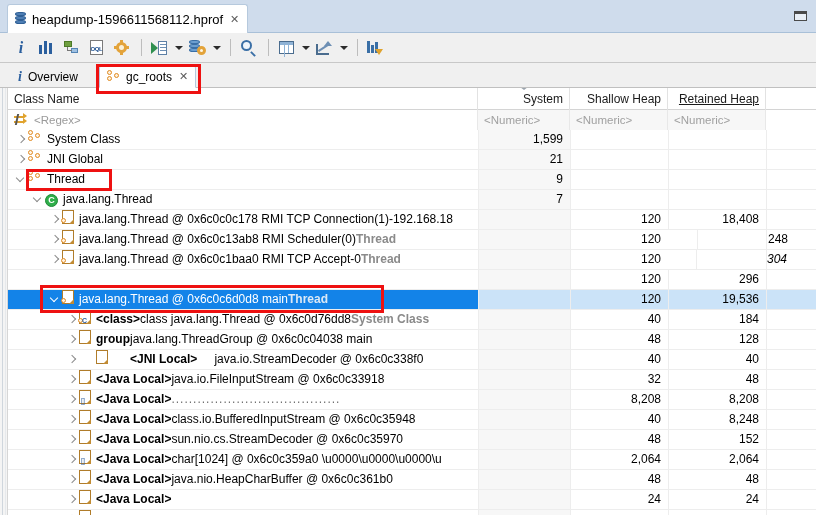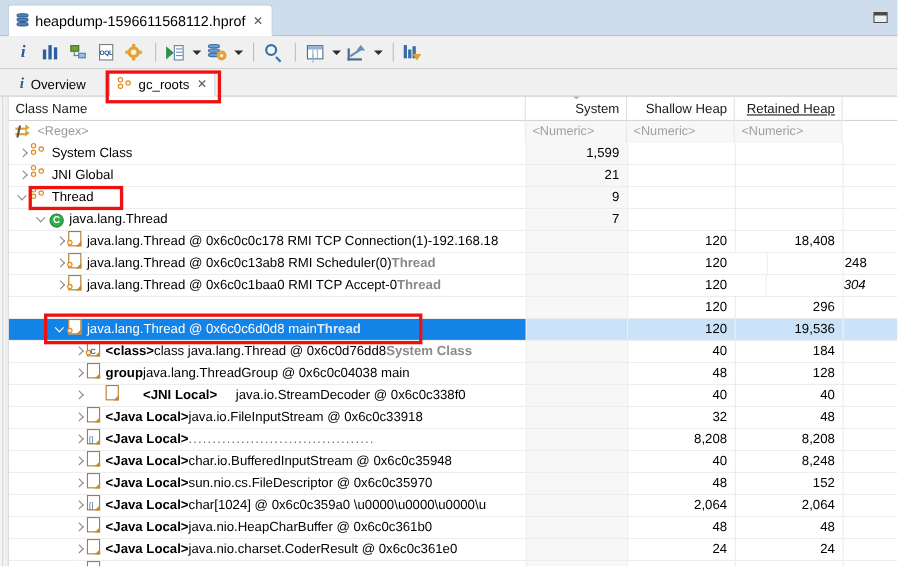--- a/index.html
+++ b/index.html
@@ -584,33 +584,33 @@
           <div class="cell num obj" style="left: 470px; width: 92px;"></div>
           <div class="cell num " style="left: 562px; width: 98px;">8,208</div>
           <div class="cell num " style="left: 660px; width: 98px;">8,208</div>
           <div class="cell num " style="left: 758px; width: 50px;"></div>
         </div>
         <div class="row">
           <div class="cell name" style="width: 470px; padding-left: 57px;">
             <span class="twisty closed"></span>
             <span class="rowic"><span class="ic ic-obj"></span></span>
             <span class="bold">&lt;Java Local&gt;</span>
-            <span> char.io.BufferedInputStream @ 0x6c0c35948</span>
+            <span> class.io.BufferedInputStream @ 0x6c0c35948</span>
           </div>
           <div class="cell num obj" style="left: 470px; width: 92px;"></div>
           <div class="cell num " style="left: 562px; width: 98px;">40</div>
           <div class="cell num " style="left: 660px; width: 98px;">8,248</div>
           <div class="cell num " style="left: 758px; width: 50px;"></div>
         </div>
         <div class="row">
           <div class="cell name" style="width: 470px; padding-left: 57px;">
             <span class="twisty closed"></span>
             <span class="rowic"><span class="ic ic-obj"></span></span>
             <span class="bold">&lt;Java Local&gt;</span>
-            <span> sun.nio.cs.FileDescriptor @ 0x6c0c35970</span>
+            <span> sun.nio.cs.StreamDecoder @ 0x6c0c35970</span>
           </div>
           <div class="cell num obj" style="left: 470px; width: 92px;"></div>
           <div class="cell num " style="left: 562px; width: 98px;">48</div>
           <div class="cell num " style="left: 660px; width: 98px;">152</div>
           <div class="cell num " style="left: 758px; width: 50px;"></div>
         </div>
         <div class="row">
           <div class="cell name" style="width: 470px; padding-left: 57px;">
             <span class="twisty closed"></span>
             <span class="rowic"><span class="ic ic-obj arr"><em>[]</em></span></span>
@@ -632,21 +632,20 @@
           <div class="cell num obj" style="left: 470px; width: 92px;"></div>
           <div class="cell num " style="left: 562px; width: 98px;">48</div>
           <div class="cell num " style="left: 660px; width: 98px;">48</div>
           <div class="cell num " style="left: 758px; width: 50px;"></div>
         </div>
         <div class="row">
           <div class="cell name" style="width: 470px; padding-left: 57px;">
             <span class="twisty closed"></span>
             <span class="rowic"><span class="ic ic-obj"></span></span>
             <span class="bold">&lt;Java Local&gt;</span>
-            <span> java.nio.charset.CoderResult @ 0x6c0c361e0</span>
           </div>
           <div class="cell num obj" style="left: 470px; width: 92px;"></div>
           <div class="cell num " style="left: 562px; width: 98px;">24</div>
           <div class="cell num " style="left: 660px; width: 98px;">24</div>
           <div class="cell num " style="left: 758px; width: 50px;"></div>
         </div>
         <div class="row">
           <div class="cell name" style="width: 470px; padding-left: 57px;">
             <span class="twisty closed"></span>
             <span class="rowic"><span class="ic ic-obj"></span></span>

